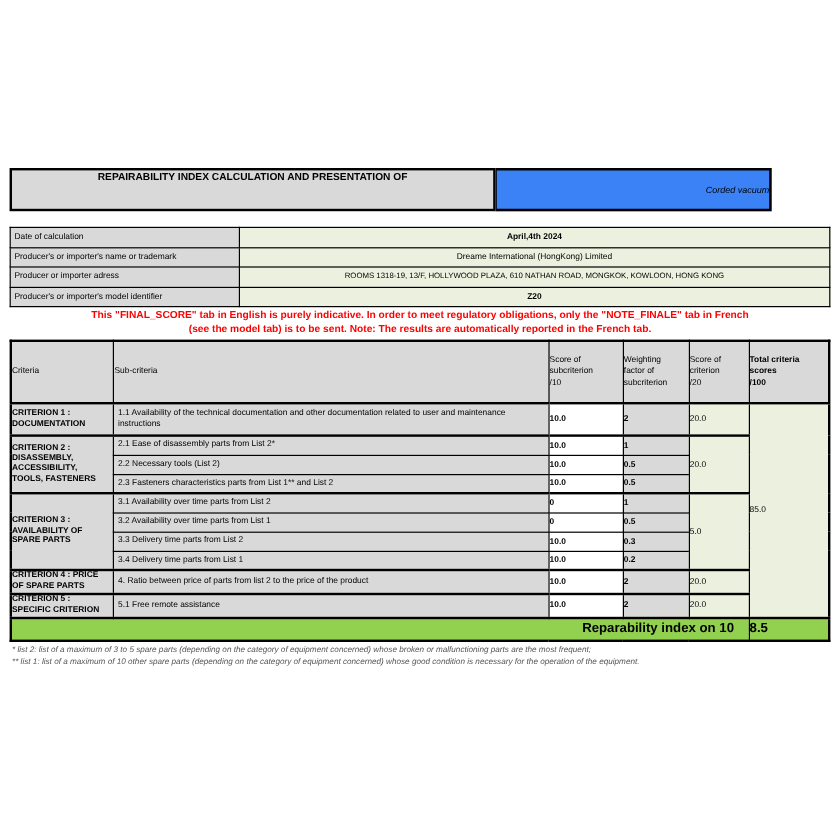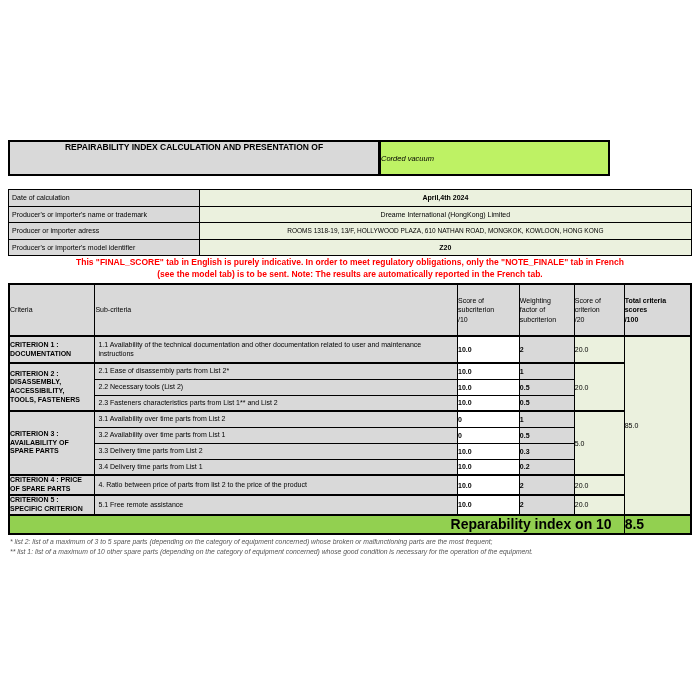--- a/index.html
+++ b/index.html
@@ -4,27 +4,27 @@
 <style>
   * { margin: 0; padding: 0; box-sizing: border-box; }
   html, body { width: 700px; height: 700px; background: #ffffff; }
   body { font-family: "Liberation Sans", sans-serif; color: #000; position: relative; }
 
   .abs { position: absolute; }
 
   
   #title-row { top: 140px; left: 8px; width: 684px; height: 36px; display: flex; }
   #title-box {
-    width: 372px; height: 36px; background: #D9D9D9; border: 2px solid #000;
+    width: 405px; height: 36px; background: #D9D9D9; border: 2px solid #000;
     display: flex; flex-direction: column; justify-content: flex-start; align-items: center;
     font-weight: bold; font-size: 8.5px; line-height: 1.35; text-align: center;
   }
   #product-box {
-    width: 230px; height: 36px; background: #bef264; border: 2px solid #000; border-left-width: 1px;
-    display: flex; justify-content: flex-start; align-items: center;
+    width: 230px; height: 36px; background: #3b82f6; border: 2px solid #000; border-left-width: 1px;
+    display: flex; justify-content: flex-end; align-items: center;
     font-style: italic; font-size: 7.5px;
   }
 
   
   #info-table { top: 189px; left: 8px; }
   #info-table table { border-collapse: collapse; width: 684px; }
   #info-table td { border: 1px solid #000; height: 16.5px; font-size: 7px; vertical-align: middle; }
   #info-table td.lbl { width: 191px; background: #D9D9D9; padding-left: 3px; text-align: left; }
   #info-table td.val { width: 493px; background: #EBF1DE; text-align: center; }
   #info-table tr.bold td.val { font-weight: bold; }
@@ -53,21 +53,21 @@
   #main-table td.weight { background: #D9D9D9; font-weight: bold; }
   #main-table td.cscore { background: #EBF1DE; }
   #main-table td.total { background: #EBF1DE; }
   #main-table tr.r1 td { height: 27px; }
   #main-table tr.r16 td { height: 16px; }
   #main-table tr.r20 td { height: 20px; }
   #main-table tr.r18 td { height: 18px; }
   #main-table tr.gstart td { border-top-width: 2px; }
   #main-table tr.index-row td {
     background: #92D050; height: 19px; border-top-width: 2px;
-    font-size: 14px; font-weight: bold;
+    font-size: 11px; font-weight: bold;
   }
   #main-table tr.index-row td.ilabel { text-align: right; padding-right: 12px; }
 
   
   #footnotes { top: 537px; left: 10px; width: 684px; font-style: italic; font-size: 6.8px; color: #555; line-height: 1.45; }
 </style>
 </head>
 <body>
 
 <div id="title-row" class="abs">

